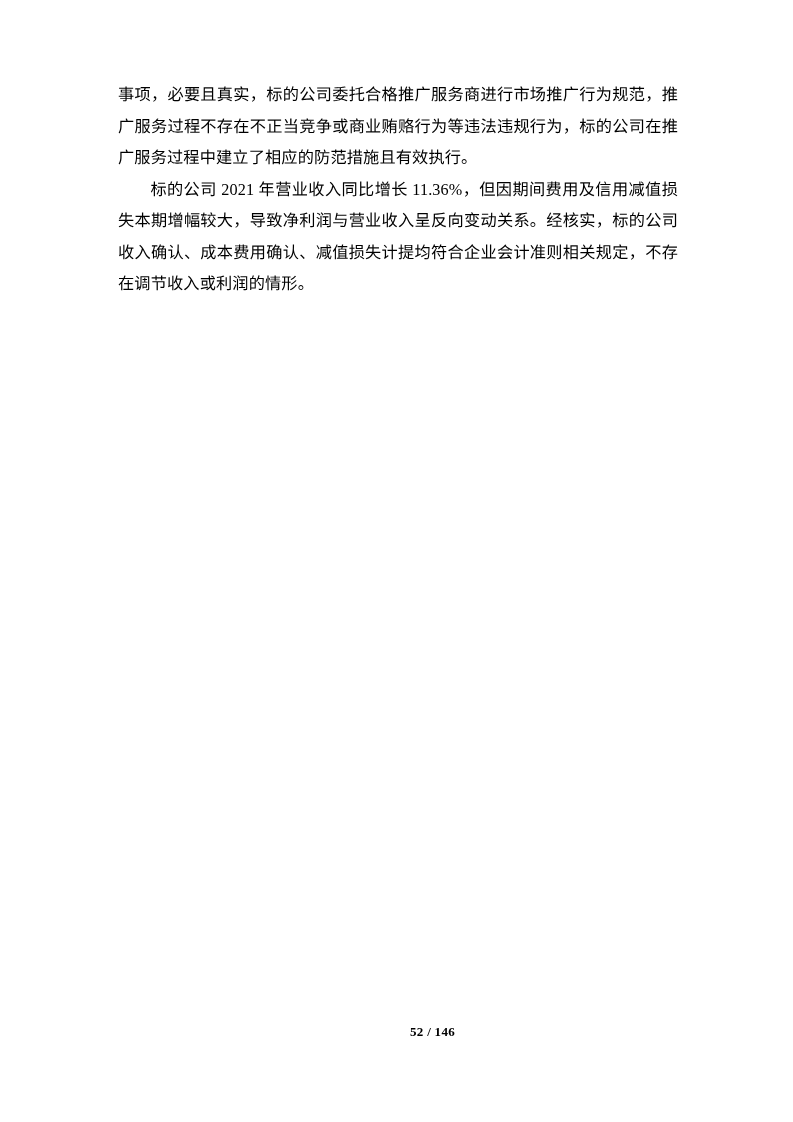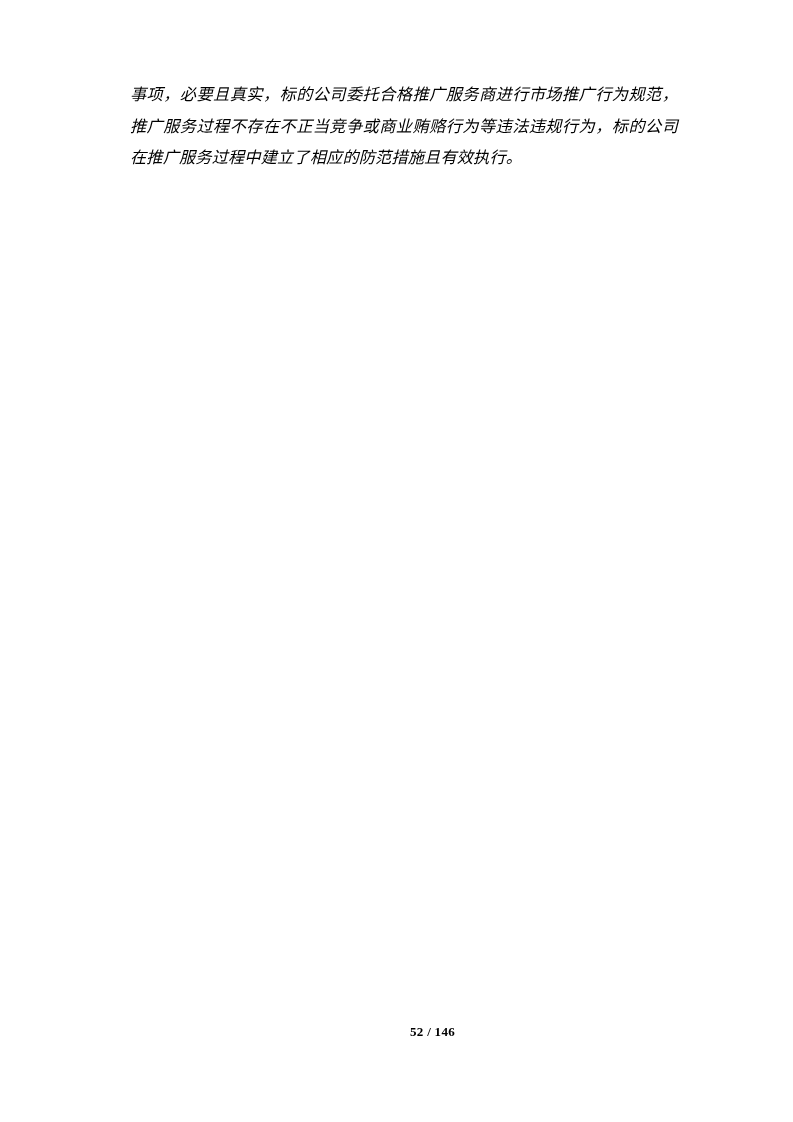--- a/index.html
+++ b/index.html
@@ -31,23 +31,22 @@
     left: 118px;
     top: 80px;
     width: 560px;
   }
 
   .para {
     font-size: 16.2px;
     line-height: 31.5px;
     text-align: justify;
     text-justify: inter-ideograph;
-    margin: 0 0 0 12px;
+    margin: 0 0 0 0;
     letter-spacing: 0.15px;
-    font-style: italic;
   }
 
   .para.indent {
     text-indent: 2em;
   }
 
   .para + .para {
     margin-top: 0px;
   }
 
@@ -69,19 +68,20 @@
     letter-spacing: 0.3px;
   }
 </style>
 </head>
 <body>
 
 <div class="page">
 
   <div class="content">
     <p class="para">事项，必要且真实，标的公司委托合格推广服务商进行市场推广行为规范，推广服务过程不存在不正当竞争或商业贿赂行为等违法违规行为，标的公司在推广服务过程中建立了相应的防范措施且有效执行。</p>
+    <p class="para indent">标的公司 2021 年营业收入同比增长 11.36%，但因期间费用及信用减值损失本期增幅较大，导致净利润与营业收入呈反向变动关系。经核实，标的公司收入确认、成本费用确认、减值损失计提均符合企业会计准则相关规定，不存在调节收入或利润的情形。</p>
   </div>
 
   <div class="footer">
     <span class="page-number">52 / 146</span>
   </div>
 
 </div>
 
 </body></html>

